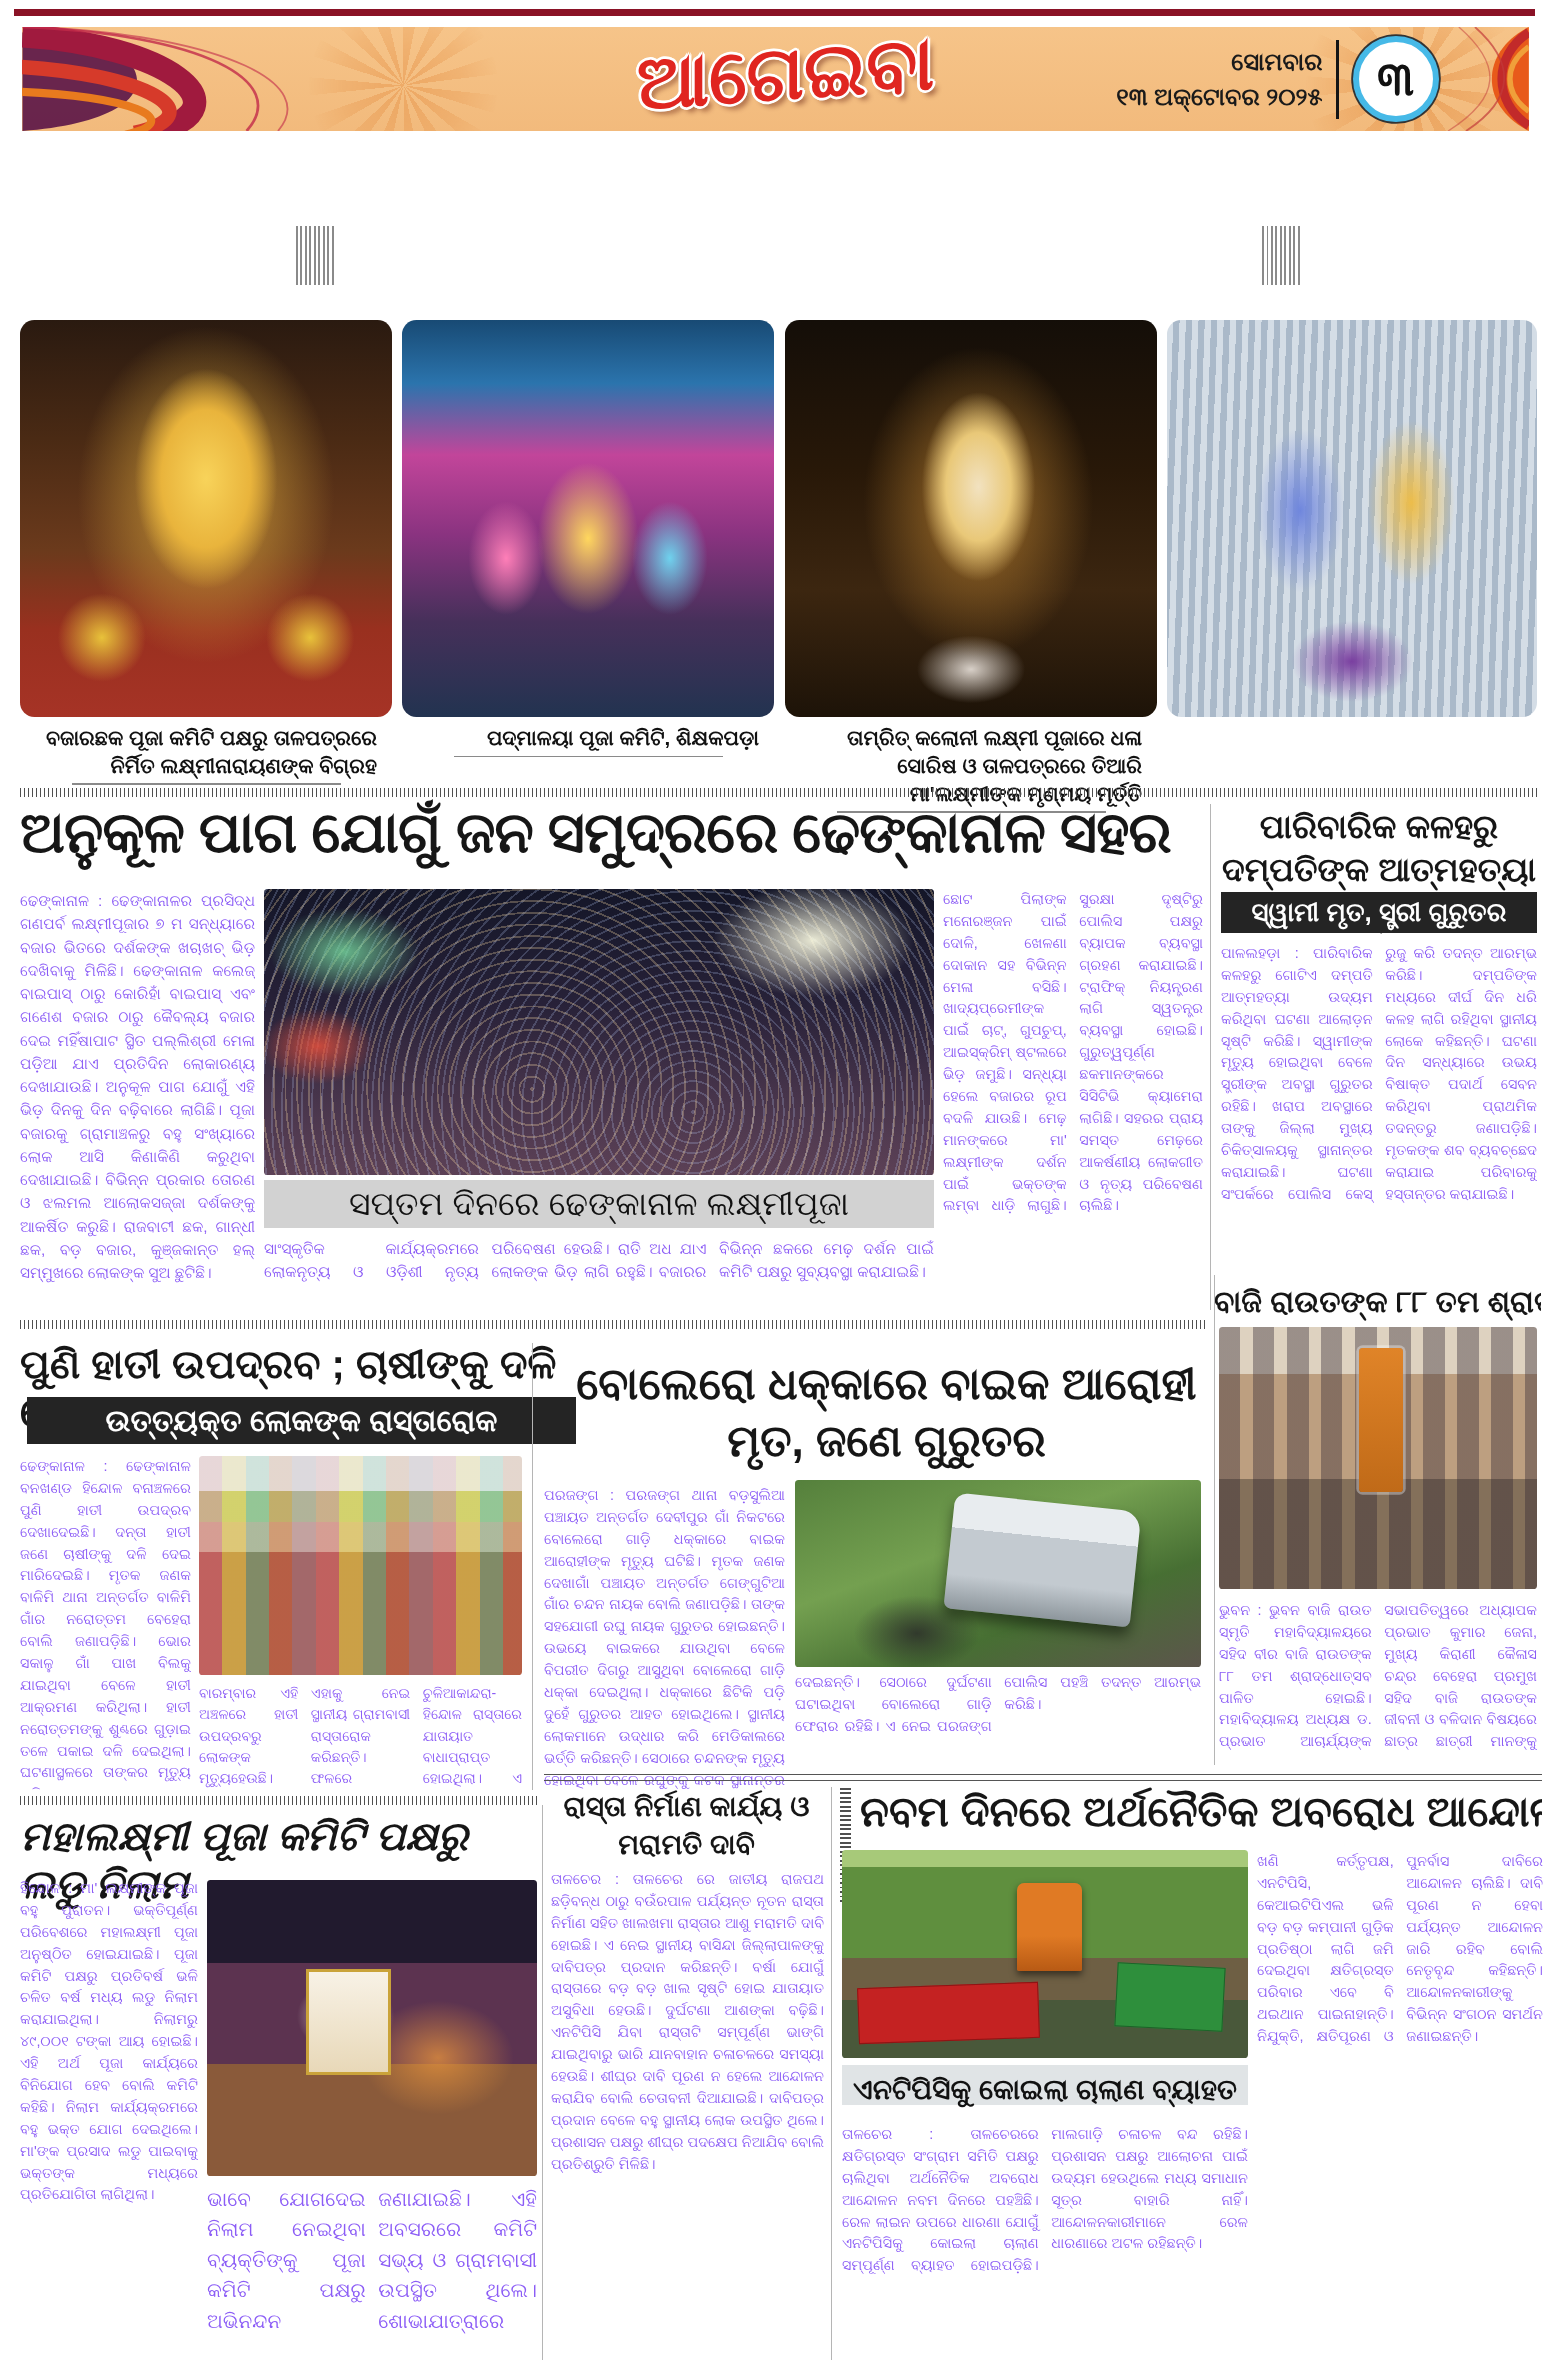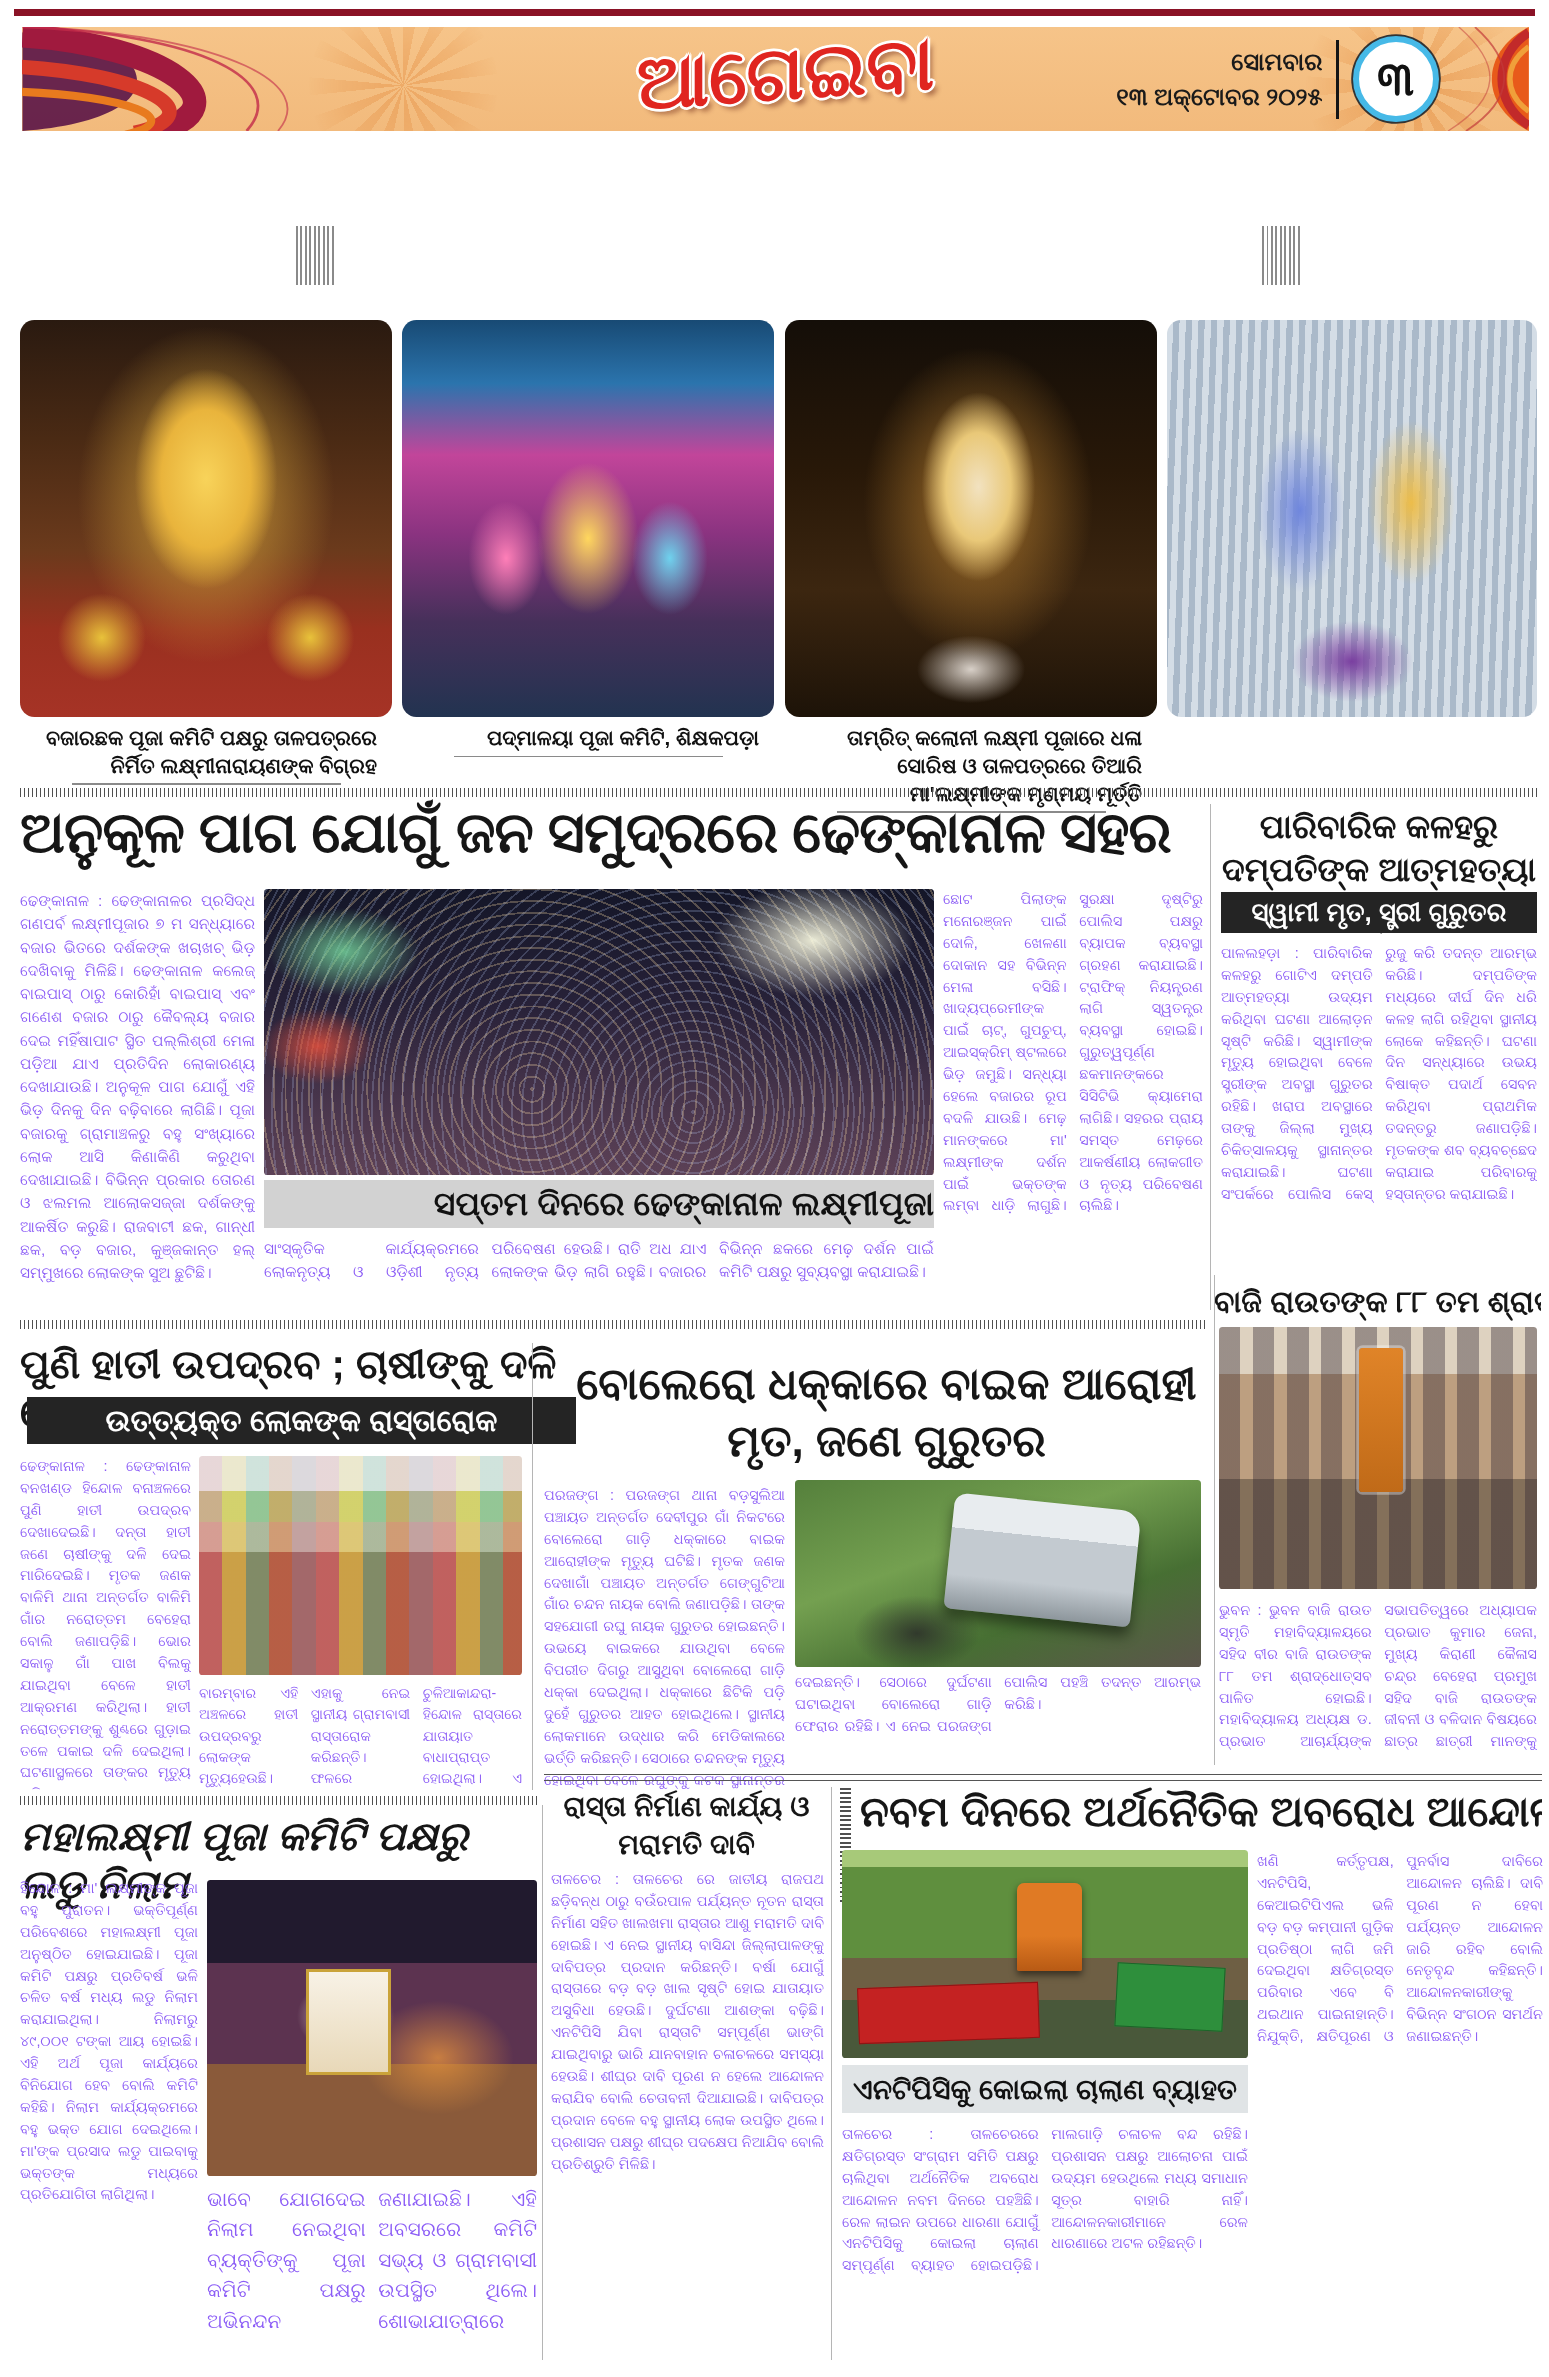--- a/index.html
+++ b/index.html
@@ -85,21 +85,21 @@
   .frame{position:absolute;left:30%;top:30%;width:24%;height:34%;background:linear-gradient(180deg,#f8f2e6,#e8d8b8);border:3.6px solid #caa33a;}
   
   .caption{font-size:20.7px;font-weight:bold;text-align:right;line-height:1.35;color:#111;}
   .cap-underline{height:1.8px;background:#8a8a8a;margin:3.6px auto 0;}
   .headline-xl{font-size:57px;font-weight:bold;color:#161616;letter-spacing:-0.9px;line-height:1.1;}
   .headline-lg{font-size:43px;font-weight:bold;color:#161616;text-align:center;line-height:1.3;}
   .headline-md{font-size:40px;font-weight:bold;color:#161616;line-height:1.2;}
   .headline-sm{font-size:32px;font-weight:bold;color:#161616;text-align:center;line-height:1.3;}
   .headline-xs{font-size:28px;font-weight:bold;color:#161616;text-align:center;line-height:1.35;}
   .bar-black{background:#242424;color:#ffffff;font-weight:bold;text-align:center;}
-  .bar-gray{background:#d2d2d2;color:#111;font-weight:bold;text-align:right;}
+  .bar-gray{background:#d2d2d2;color:#111;font-weight:normal;text-align:center;}
   .bar-gray2{background:#e0e4e6;color:#111;font-weight:bold;text-align:center;}
   .body{font-size:15.3px;line-height:1.52;text-align:justify;color:#8b5cf6;overflow:hidden;word-break:break-word;}
   .cols2{column-count:2;column-gap:12.6px;}
   .cols3{column-count:3;column-gap:12.6px;}
   .vrule{width:0.9px;background:#b5b5b5;}
   .dbl-rule{border-top:1.8px solid #555;border-bottom:1.8px solid #555;height:4.5px;}
 </style>
 </head>
 <body>
 
@@ -227,19 +227,19 @@
 
   <div class="abs dbl-rule" style="left:544px;top:1774px;width:998px;"></div>
   <section>
     <div class="abs hatch-v" style="left:840px;top:1787px;width:10.8px;height:115px;"></div>
     <h2 class="abs headline-md" style="left:860px;top:1787px;width:682px;margin:0;font-size:42px;white-space:nowrap;overflow:hidden;">ନବମ ଦିନରେ ଅର୍ଥନୈତିକ ଅବରୋଧ ଆନ୍ଦୋଳନ</h2>
     <figure class="abs photo photo-train" style="left:842px;top:1850px;width:406px;height:208px;margin:0;border-radius:3.6px;">
       <span class="train"></span>
       <span class="banner-red"></span>
       <span class="banner-green"></span>
     </figure>
-    <div class="abs bar-gray2" style="left:842px;top:2065px;width:406px;height:48px;font-size:28px;line-height:50px;">ଏନଟିପିସିକୁ କୋଇଲା ଚାଲାଣ ବ୍ୟାହତ</div>
+    <div class="abs bar-gray2" style="left:842px;top:2065px;width:406px;height:40px;font-size:28px;line-height:50px;">ଏନଟିପିସିକୁ କୋଇଲା ଚାଲାଣ ବ୍ୟାହତ</div>
     <div class="abs body cols2" style="left:1257px;top:1851px;width:286px;height:508px;font-size:14.4px;">ଖଣି କର୍ତ୍ତୃପକ୍ଷ, ଏନଟିପିସି, କେଆଇଟିପିଏଲ ଭଳି ବଡ଼ ବଡ଼ କମ୍ପାନୀ ଗୁଡ଼ିକ ପ୍ରତିଷ୍ଠା ଲାଗି ଜମି ଦେଇଥିବା କ୍ଷତିଗ୍ରସ୍ତ ପରିବାର ଏବେ ବି ଥଇଥାନ ପାଇନାହାନ୍ତି। ନିଯୁକ୍ତି, କ୍ଷତିପୂରଣ ଓ ପୁନର୍ବାସ ଦାବିରେ ଆନ୍ଦୋଳନ ଚାଲିଛି। ଦାବି ପୂରଣ ନ ହେବା ପର୍ଯ୍ୟନ୍ତ ଆନ୍ଦୋଳନ ଜାରି ରହିବ ବୋଲି ନେତୃବୃନ୍ଦ କହିଛନ୍ତି। ଆନ୍ଦୋଳନକାରୀଙ୍କୁ ବିଭିନ୍ନ ସଂଗଠନ ସମର୍ଥନ ଜଣାଇଛନ୍ତି।</div>
     <div class="abs body cols2" style="left:842px;top:2124px;width:406px;height:235px;font-size:14.4px;">ତାଳଚେର : ତାଳଚେରରେ କ୍ଷତିଗ୍ରସ୍ତ ସଂଗ୍ରାମ ସମିତି ପକ୍ଷରୁ ଚାଲିଥିବା ଅର୍ଥନୈତିକ ଅବରୋଧ ଆନ୍ଦୋଳନ ନବମ ଦିନରେ ପହଞ୍ଚିଛି। ରେଳ ଲାଇନ ଉପରେ ଧାରଣା ଯୋଗୁଁ ଏନଟିପିସିକୁ କୋଇଲା ଚାଲାଣ ସମ୍ପୂର୍ଣ୍ଣ ବ୍ୟାହତ ହୋଇପଡ଼ିଛି। ମାଲଗାଡ଼ି ଚଳାଚଳ ବନ୍ଦ ରହିଛି। ପ୍ରଶାସନ ପକ୍ଷରୁ ଆଲୋଚନା ପାଇଁ ଉଦ୍ୟମ ହେଉଥିଲେ ମଧ୍ୟ ସମାଧାନ ସୂତ୍ର ବାହାରି ନାହିଁ। ଆନ୍ଦୋଳନକାରୀମାନେ ରେଳ ଧାରଣାରେ ଅଟଳ ରହିଛନ୍ତି।</div>
   </section>
 
 </div>
 
 
 </body></html>

